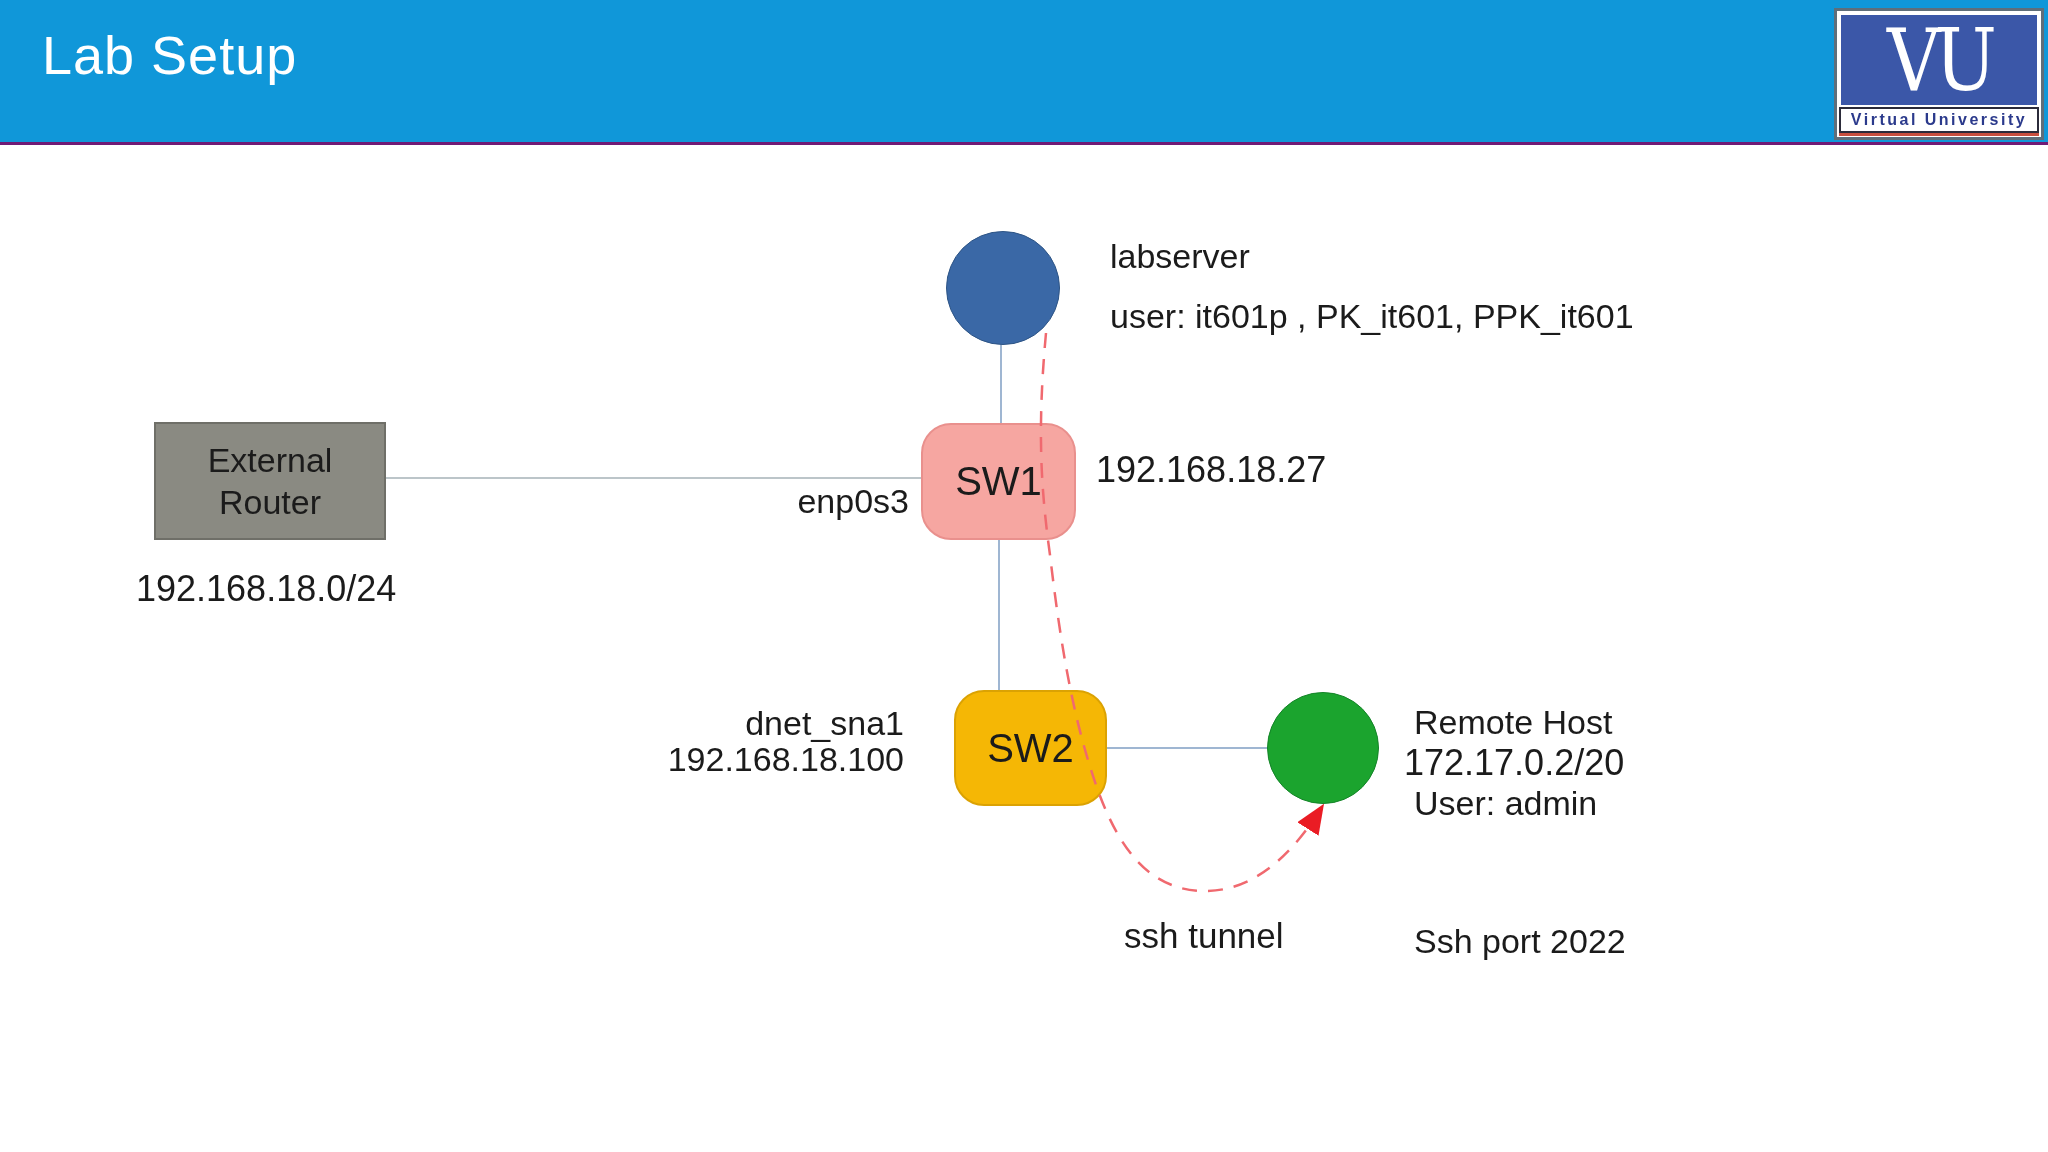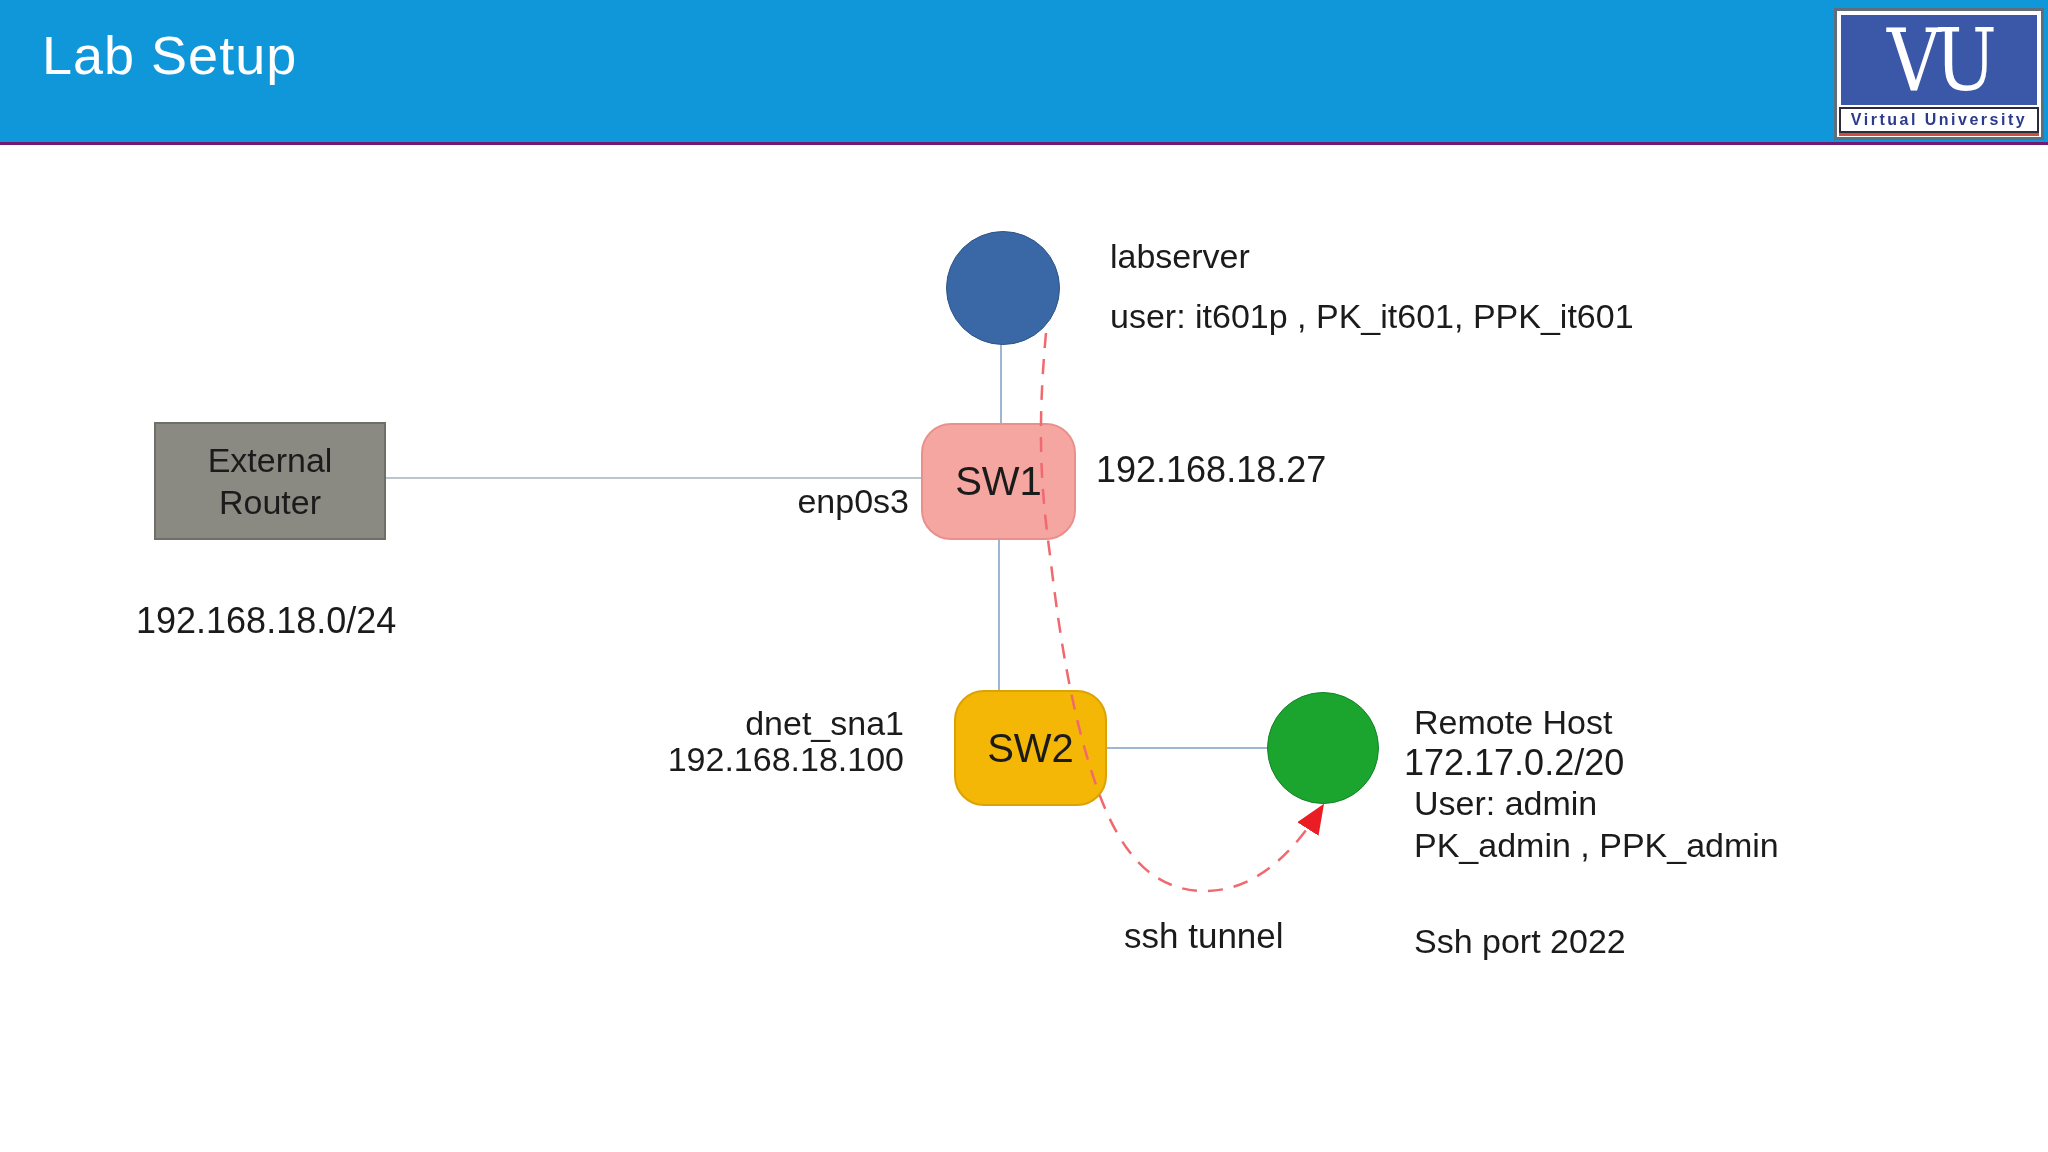--- a/index.html
+++ b/index.html
@@ -116,21 +116,21 @@
   
   .ann {
     position: absolute; z-index: 4;
     font-size: 34px; color: var(--text);
     white-space: nowrap;
   }
   #ann-labserver      { left: 1110px; top: 237px; }
   #ann-labserver-user { left: 1110px; top: 297px; }
   #ann-enp0s3         { right: 1139px; top: 436px; text-align: right; margin-top: 46px; }
   #ann-sw1-ip         { left: 1096px; top: 449px; font-size: 36px; }
-  #ann-network        { left: 136px;  top: 600px; font-size: 36px; }
+  #ann-network        { left: 136px;  top: 568px; font-size: 36px; }
   #ann-dnet           { right: 1144px; top: 704px; text-align: right; }
   #ann-sw2-ip         { right: 1144px; top: 740px; text-align: right; }
   #ann-remote-name    { left: 1414px; top: 703px; }
   #ann-remote-ip      { left: 1404px; top: 742px; font-size: 36px; }
   #ann-remote-user    { left: 1414px; top: 784px; }
   #ann-remote-keys    { left: 1414px; top: 826px; }
   #ann-remote-port    { left: 1414px; top: 922px; }
   #ann-ssh-tunnel     { left: 1124px; top: 896px; font-size: 35px; margin-top: 20px; }
 </style>
 </head>
@@ -176,17 +176,16 @@
   <div class="ann" id="ann-labserver">labserver</div>
   <div class="ann" id="ann-labserver-user">user: it601p , PK_it601, PPK_it601</div>
   <div class="ann" id="ann-enp0s3">enp0s3</div>
   <div class="ann" id="ann-sw1-ip">192.168.18.27</div>
   <div class="ann" id="ann-network">192.168.18.0/24</div>
   <div class="ann" id="ann-dnet">dnet_sna1</div>
   <div class="ann" id="ann-sw2-ip">192.168.18.100</div>
   <div class="ann" id="ann-remote-name">Remote Host</div>
   <div class="ann" id="ann-remote-ip">172.17.0.2/20</div>
   <div class="ann" id="ann-remote-user">User: admin</div>
-  <div class="ann" id="ann-remote-keys">PK_admin , PPK_admin</div>
   <div class="ann" id="ann-remote-port">Ssh port 2022</div>
   <div class="ann" id="ann-ssh-tunnel">ssh tunnel</div>
 
 </div>
 
 </body></html>

